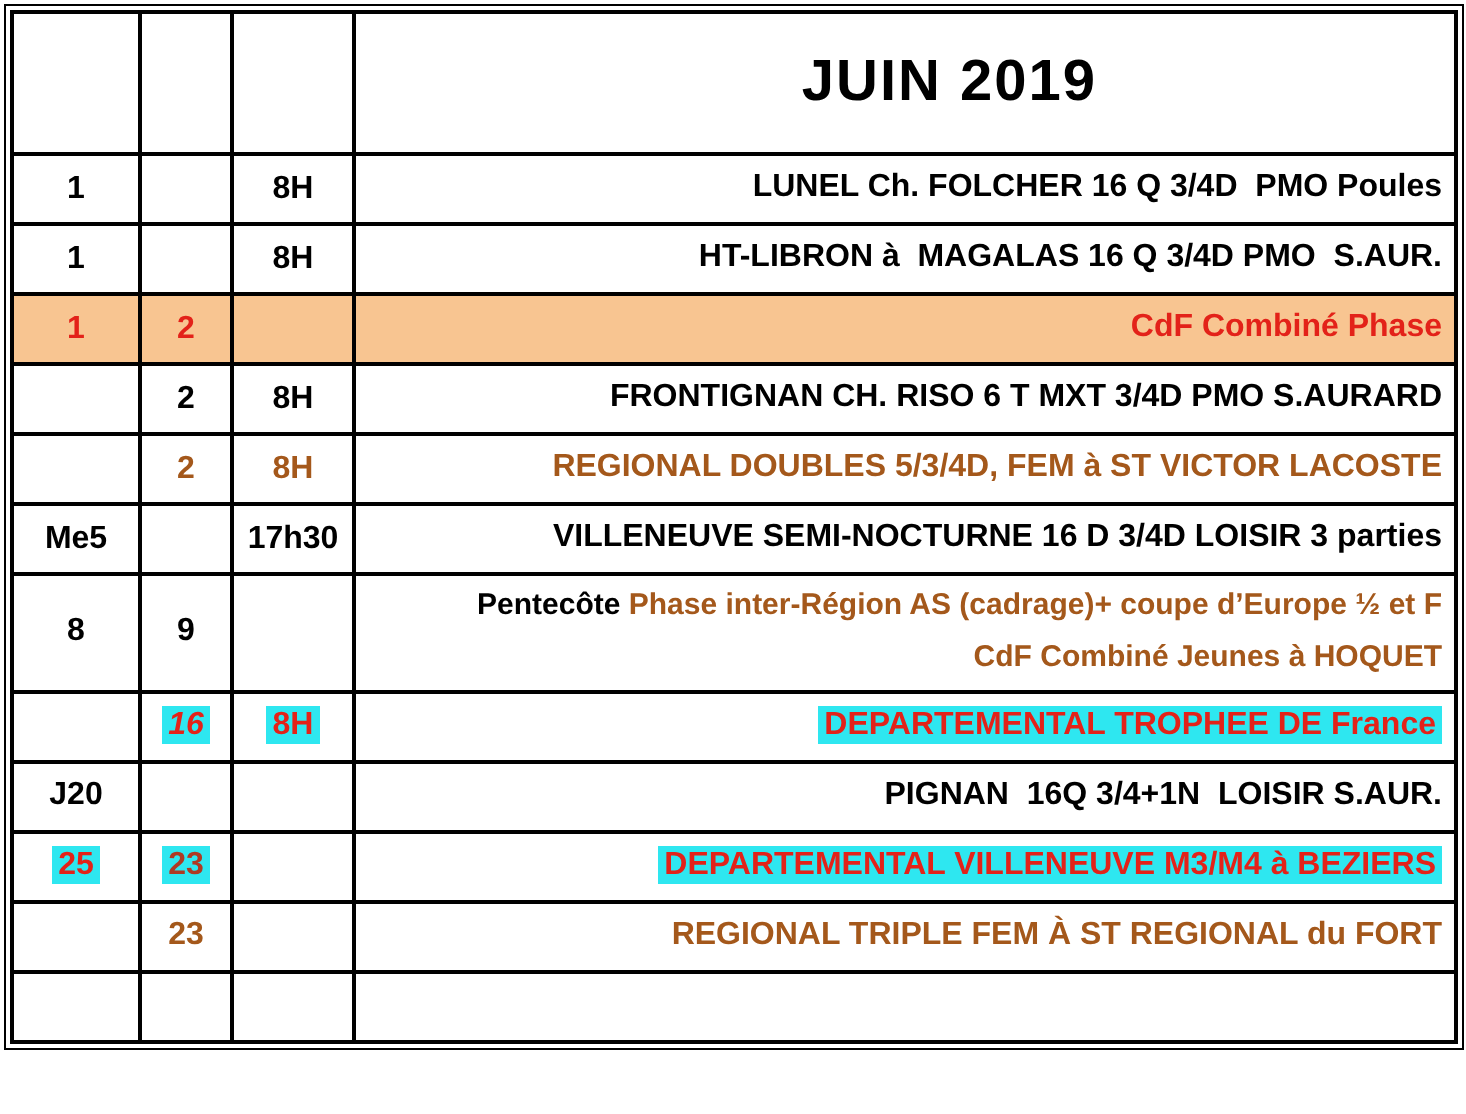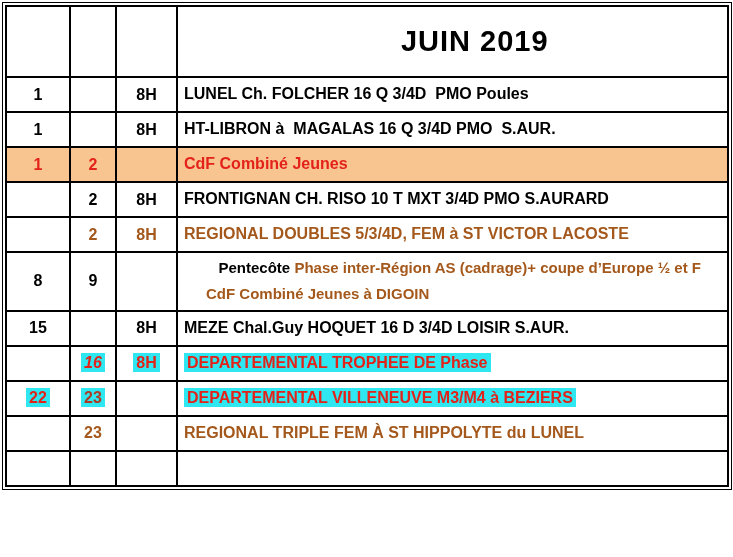--- a/index.html
+++ b/index.html
@@ -35,21 +35,21 @@
     padding: 0;
     white-space: pre-wrap;
     overflow: hidden;
   }
   tr.header td { height: 36px; margin-left: 43px; }
   .title {
     font-size: 29px;
     letter-spacing: 1px;
   }
   td.event {
-    text-align: left;
+    text-align: right;
     padding: 2px 6px;
     line-height: 1.55;
   }
   tr.multiline td.event { font-size: 15px; line-height: 1.75; padding-left: 28px; }
   .c-brown   { color: var(--brown); }
   .c-red     { color: var(--red); }
   .c-darkred { color: var(--darkred); }
   .hl        { background: var(--cyan); padding: 1px 3px; }
   .italic    { font-style: italic; }
   tr.bg-orange td { background: var(--orangebg); }
@@ -83,63 +83,69 @@
         <tr>
           <td><span>1</span></td>
           <td><span></span></td>
           <td><span>8H</span></td>
           <td class="event"><span>HT-LIBRON à  MAGALAS 16 Q 3/4D PMO  S.AUR.</span></td>
         </tr>
         <tr class="bg-orange">
           <td><span class="c-red">1</span></td>
           <td><span class="c-red">2</span></td>
           <td><span></span></td>
-          <td class="event"><span class="c-red">CdF Combiné Jeunes</span></td>
+          <td class="event"><span class="c-red">CdF Combiné Phase</span></td>
         </tr>
         <tr>
           <td><span></span></td>
           <td><span>2</span></td>
           <td><span>8H</span></td>
-          <td class="event"><span>FRONTIGNAN CH. RISO 10 T MXT 3/4D PMO S.AURARD</span></td>
+          <td class="event"><span>FRONTIGNAN CH. RISO 6 T MXT 3/4D PMO S.AURARD</span></td>
         </tr>
         <tr>
           <td><span></span></td>
           <td><span class="c-brown">2</span></td>
           <td><span class="c-brown">8H</span></td>
           <td class="event"><span class="c-brown">REGIONAL DOUBLES 5/3/4D, FEM à ST VICTOR LACOSTE</span></td>
         </tr>
+        <tr>
+          <td><span>Me5</span></td>
+          <td><span></span></td>
+          <td><span>17h30</span></td>
+          <td class="event"><span>VILLENEUVE SEMI-NOCTURNE 16 D 3/4D LOISIR 3 parties</span></td>
+        </tr>
         <tr class="multiline">
           <td><span>8</span></td>
           <td><span>9</span></td>
           <td><span></span></td>
-          <td class="event"><span>   Pentecôte </span><span class="c-brown">Phase inter-Région AS (cadrage)+ coupe d’Europe ½ et F</span><br><span class="c-brown">CdF Combiné Jeunes à DIGOIN</span></td>
-        </tr>
-        <tr>
-          <td><span>15</span></td>
-          <td><span></span></td>
-          <td><span>8H</span></td>
-          <td class="event"><span>MEZE Chal.Guy HOQUET 16 D 3/4D LOISIR S.AUR.</span></td>
+          <td class="event"><span>   Pentecôte </span><span class="c-brown">Phase inter-Région AS (cadrage)+ coupe d’Europe ½ et F</span><br><span class="c-brown">CdF Combiné Jeunes à HOQUET</span></td>
         </tr>
         <tr>
           <td><span></span></td>
           <td><span class="c-red hl italic">16</span></td>
           <td><span class="c-red hl">8H</span></td>
-          <td class="event"><span class="c-red hl">DEPARTEMENTAL TROPHEE DE Phase</span></td>
+          <td class="event"><span class="c-red hl">DEPARTEMENTAL TROPHEE DE France</span></td>
         </tr>
         <tr>
-          <td><span class="c-red hl">22</span></td>
+          <td><span>J20</span></td>
+          <td><span></span></td>
+          <td><span></span></td>
+          <td class="event"><span>PIGNAN  16Q 3/4+1N  LOISIR S.AUR.</span></td>
+        </tr>
+        <tr>
+          <td><span class="c-red hl">25</span></td>
           <td><span class="c-darkred hl">23</span></td>
           <td><span></span></td>
           <td class="event"><span class="c-red hl">DEPARTEMENTAL VILLENEUVE M3/M4 à BEZIERS</span></td>
         </tr>
         <tr>
           <td><span></span></td>
           <td><span class="c-brown">23</span></td>
           <td><span></span></td>
-          <td class="event"><span class="c-brown">REGIONAL TRIPLE FEM À ST HIPPOLYTE du LUNEL</span></td>
+          <td class="event"><span class="c-brown">REGIONAL TRIPLE FEM À ST REGIONAL du FORT</span></td>
         </tr>
         <tr>
           <td></td>
           <td><span></span></td>
           <td></td>
           <td class="event"></td>
         </tr>
       </tbody>
   </table>
 </div>

